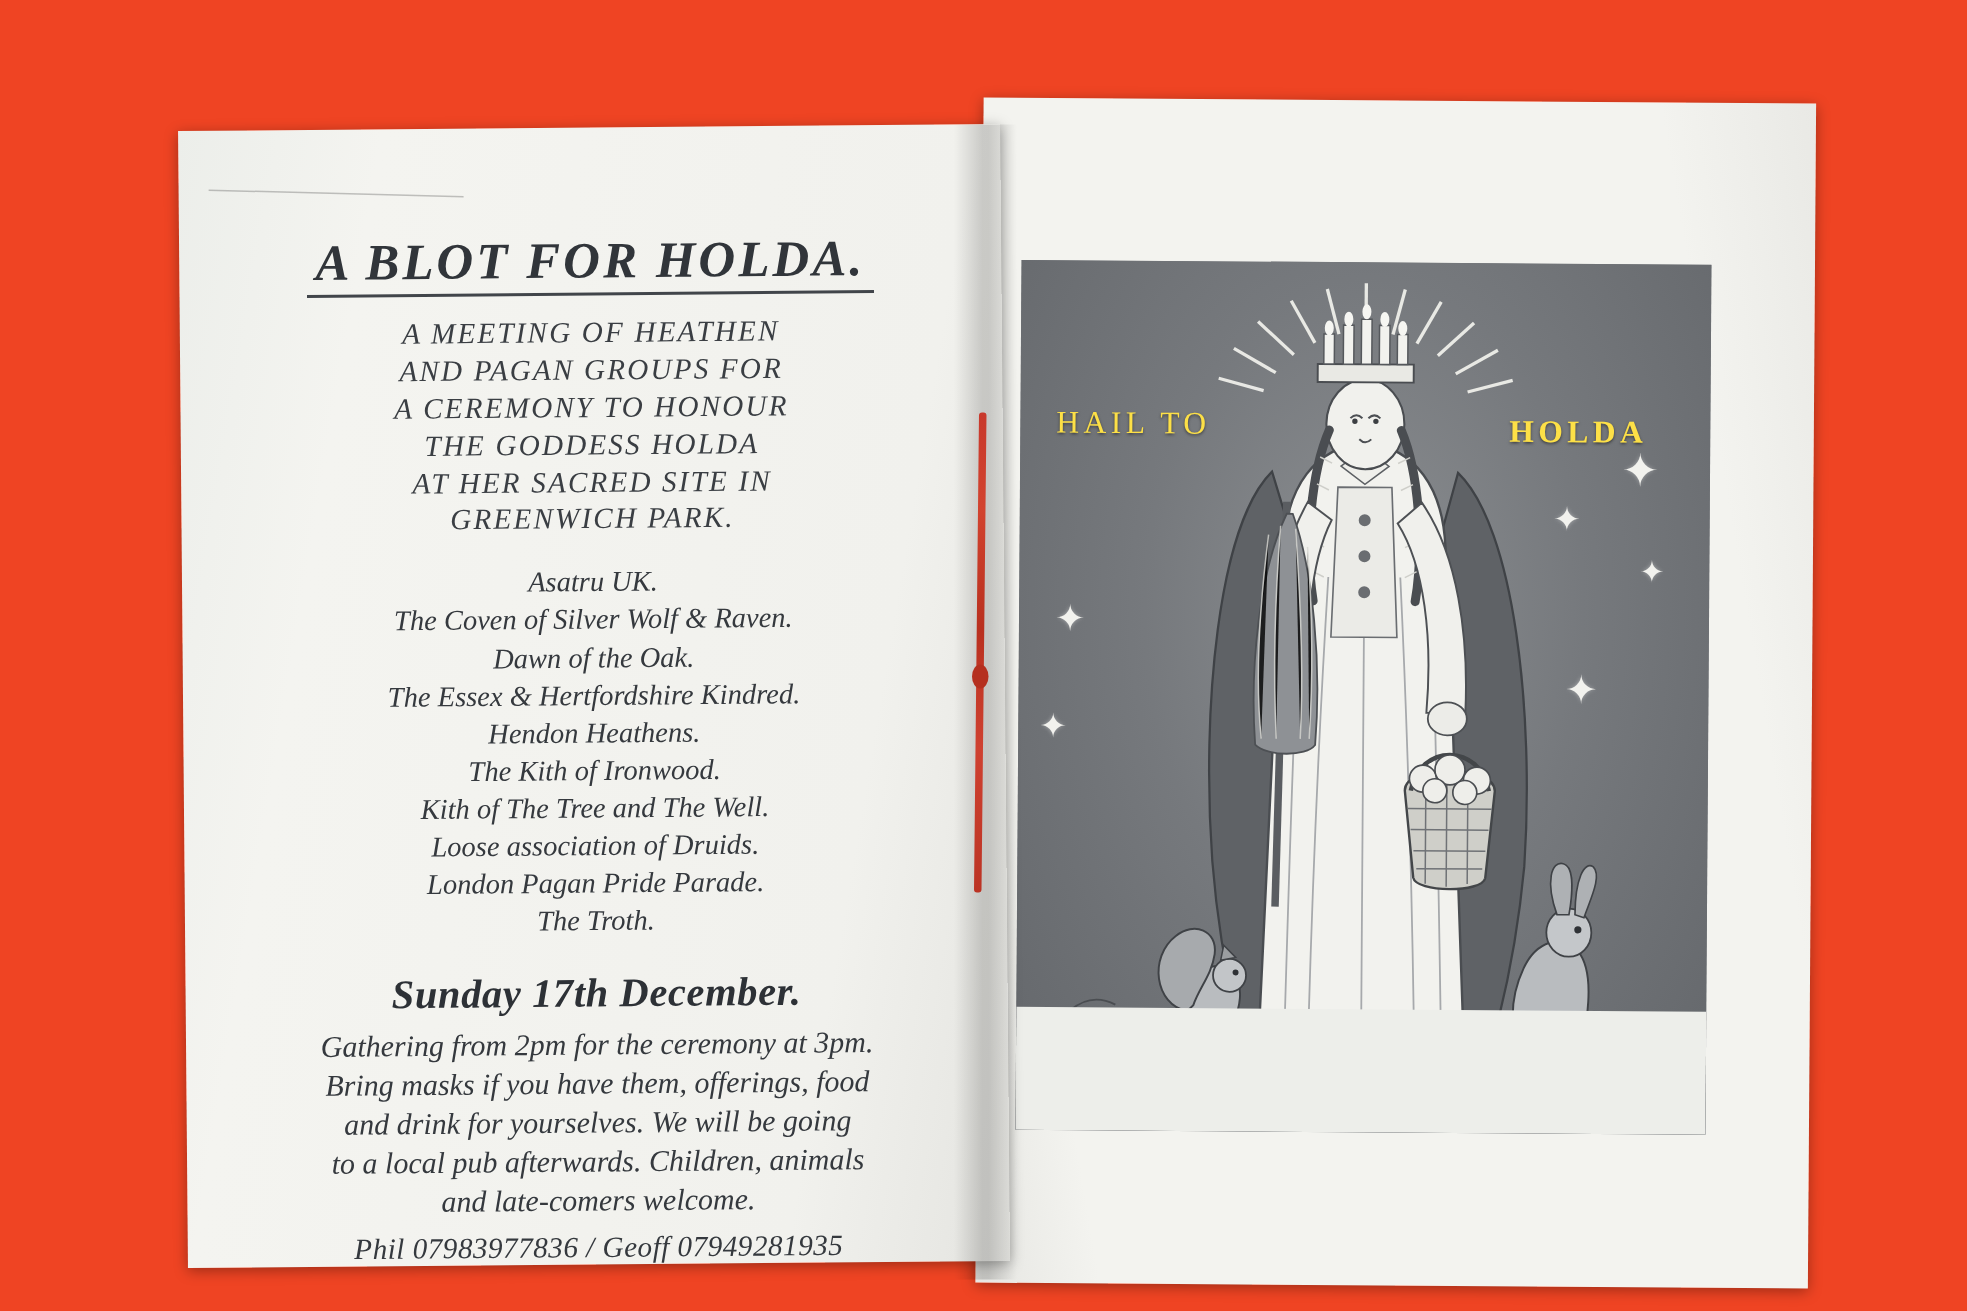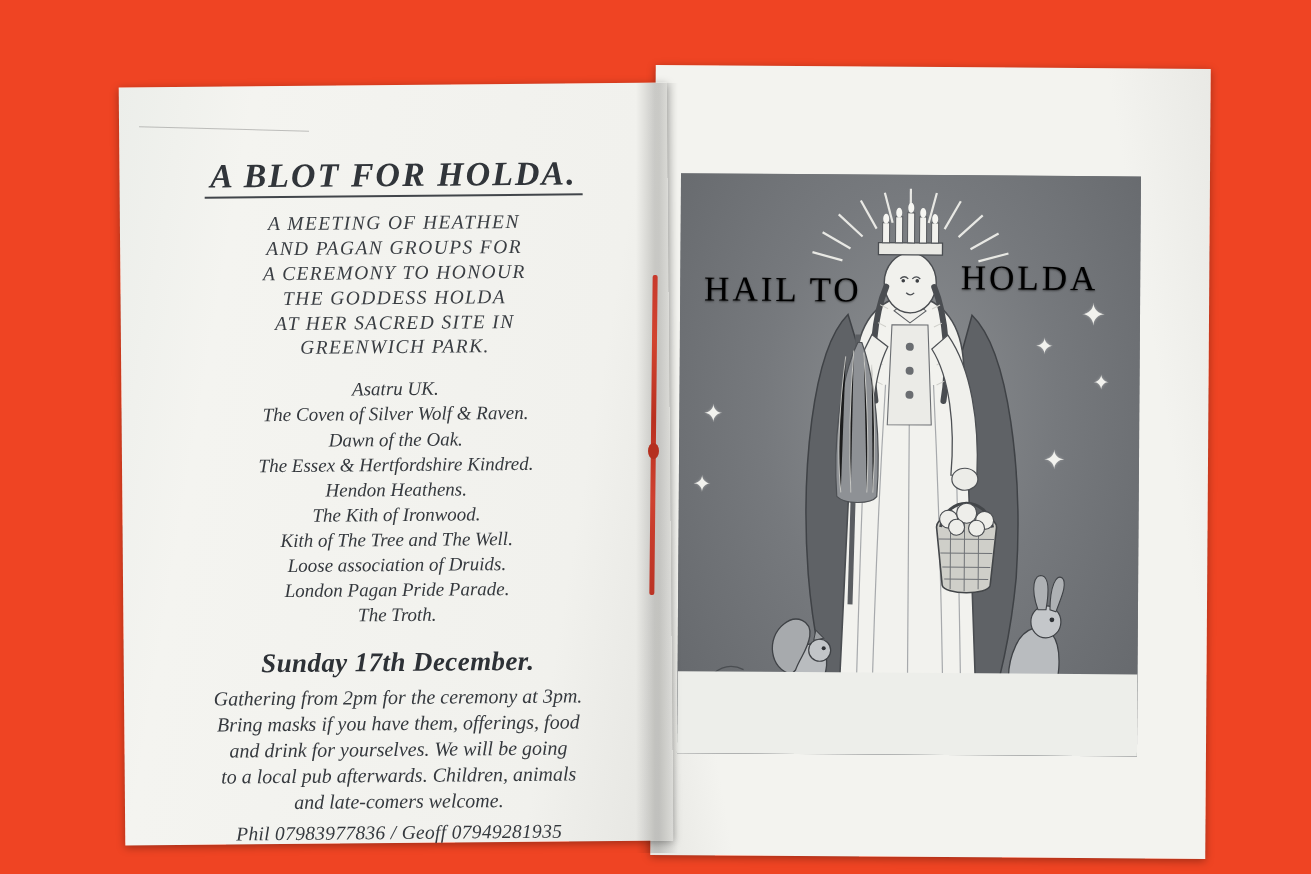--- a/index.html
+++ b/index.html
@@ -187,28 +187,28 @@
     position: absolute;
     left: 0;
     right: 0;
     bottom: 0;
     height: 82px;
     background: #edeeea;
   }
 
   .illo-text {
     position: absolute;
-    color: #000000;
+    color: #fde047;
     font-family: "Liberation Serif", serif;
-    font-size: 35px;
+    font-size: 21px;
     letter-spacing: 3px;
     text-shadow: 0 1px 2px rgba(0,0,0,0.5);
   }
   #hail-to { left: 24px; top: 96px; }
-  #holda-word { right: 42px; top: 83px; }
+  #holda-word { right: 42px; top: 100px; font-weight: bold; }
 
   
   #figure { position: absolute; left: 0; top: 0; width: 460px; height: 580px; }
 
   .star {
     position: absolute;
     color: #f2f2ee;
     font-size: 26px;
     line-height: 1;
     text-shadow: 0 0 3px rgba(255,255,255,0.4);

